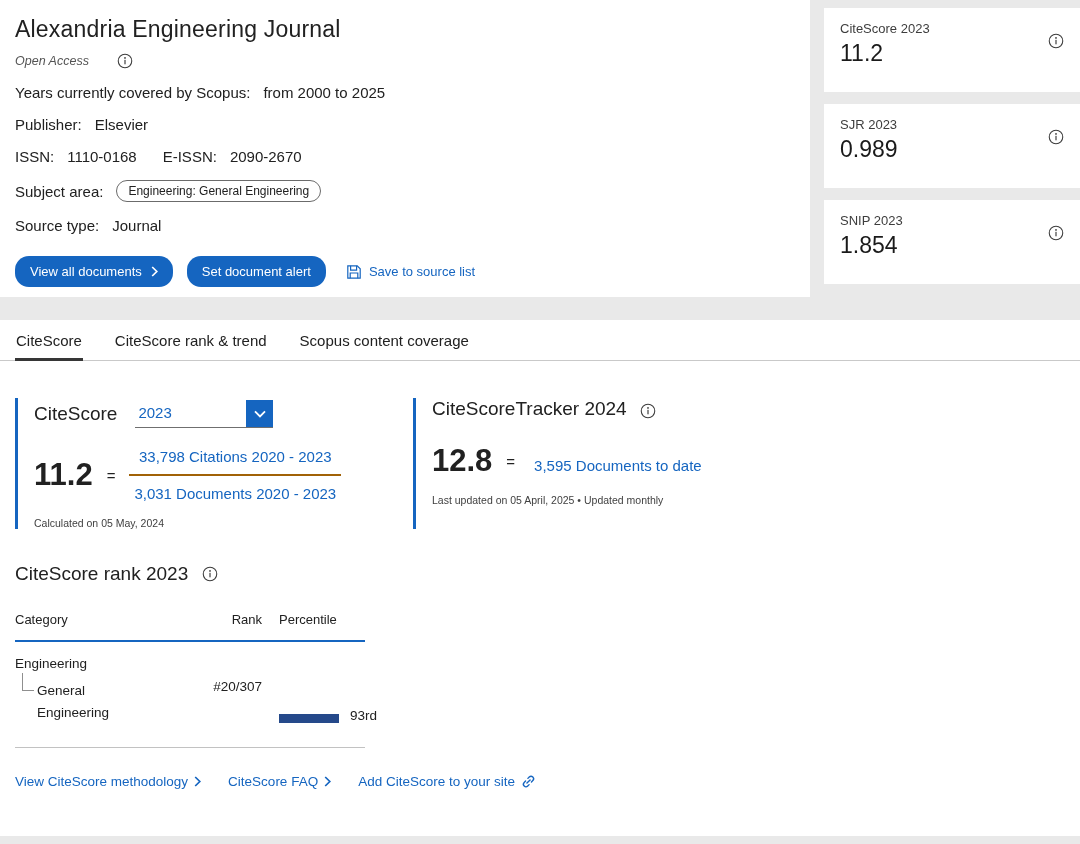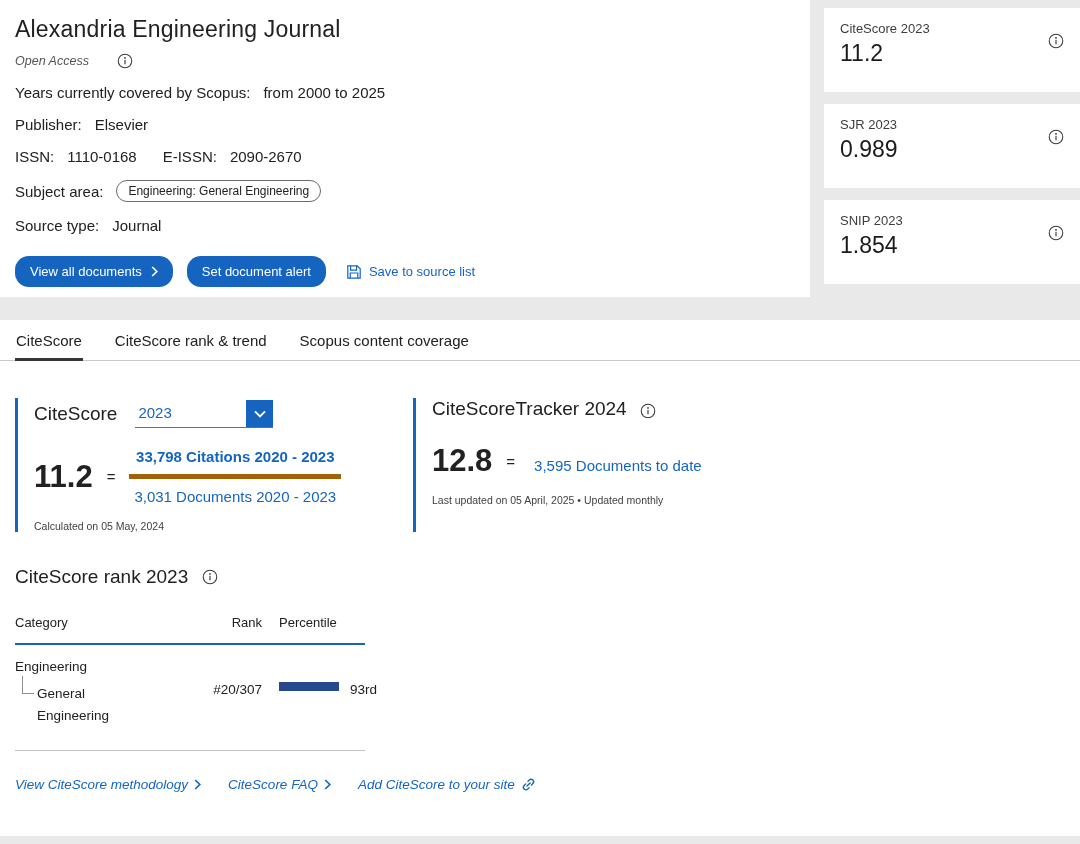--- a/index.html
+++ b/index.html
@@ -46,43 +46,43 @@
   .panel-title { font-size:19px; font-weight:400; color:#212121; padding-bottom:3px; }
   .tracker-head { display:flex; align-items:center; gap:13px; }
   .select-box { margin-left:18px; width:138px; height:30px; border-bottom:1px solid #6f6f6f; display:flex; justify-content:space-between; align-items:flex-end; cursor:pointer; }
   .select-year { font-size:15px; color:var(--primary-blue,#1565c0); padding:0 0 6px 3px; }
   .select-btn { width:27px; height:27px; background:var(--primary-blue,#1565c0); display:flex; align-items:center; justify-content:center; border:none; cursor:pointer; }
   .calc-row { margin-top:20px; display:flex; align-items:center; gap:14px; }
   .big-num { font-size:31px; font-weight:600; color:#212121; }
   .eq { font-size:15px; color:#212121; }
   .fraction { display:inline-block; text-align:center; font-size:15px; }
   .frac-link { display:block; color:var(--primary-blue,#1565c0); text-decoration:none; cursor:pointer; }
-  .frac-top { padding:0 5px 9px; border-bottom:5px solid #a16207;font-weight:bold; }
+  .frac-top { padding:0 5px 9px; border-bottom:2px solid #a16207; }
   .frac-bottom { padding:9px 5px 0; }
   .panel-note { margin-top:15px; font-size:10.5px; color:#3f3f3f; }
 
   
   .rank-head { margin-top:34px; display:flex; align-items:center; gap:14px; }
   .rank-title { font-size:19px; font-weight:400; }
   .rank-table { width:350px; margin-top:27px; }
   .rank-header { display:grid; grid-template-columns:185px 62px 1fr; font-size:13px; color:#212121; padding-bottom:13px; border-bottom:2px solid var(--primary-blue,#1565c0); }
   .col-rank-h { text-align:right; }
   .col-pct-h { padding-left:17px; }
   .rank-row { display:grid; grid-template-columns:185px 62px 1fr; padding:14px 0 24px; border-bottom:1px solid #c2c2c2; font-size:13.5px; }
   .cat-parent { color:#212121; }
   .cat-child { position:relative; margin:9px 0 0 22px; width:86px; line-height:1.6; color:#212121; }
   .cat-child::before { content:""; position:absolute; left:-15px; top:-7px; width:11px; height:17px; border-left:1px solid #8f8f8f; border-bottom:1px solid #8f8f8f; }
   .cell-rank { text-align:right; padding-top:23px; }
-  .cell-pct { display:flex; align-items:flex-start; gap:7px; padding:23px 0 0 17px; }
+  .cell-pct { display:flex; align-items:flex-end; gap:7px; padding:23px 0 0 17px; }
   .bar-track { width:64px; height:9px; }
   .bar-fill { height:100%; background:var(--percentile-bar,#25498a); }
 
   
   .footer-links { margin-top:26px; display:flex; align-items:center; gap:27px; }
-  .f-link { color:var(--primary-blue,#1565c0); font-size:13.5px; display:inline-flex; align-items:center; gap:6px; text-decoration:none; cursor:pointer;font-style:italic; }
+  .f-link { color:var(--primary-blue,#1565c0); font-size:13.5px; display:inline-flex; align-items:center; gap:6px; text-decoration:none; cursor:pointer; }
 
   .bottom-band { position:absolute; left:0; bottom:0; width:100%; height:8px; background:#e9e9e9; }
 </style>
 </head>
 <body>
 
 <div class="page">
 
   <div class="top">
     <section class="header-main">

